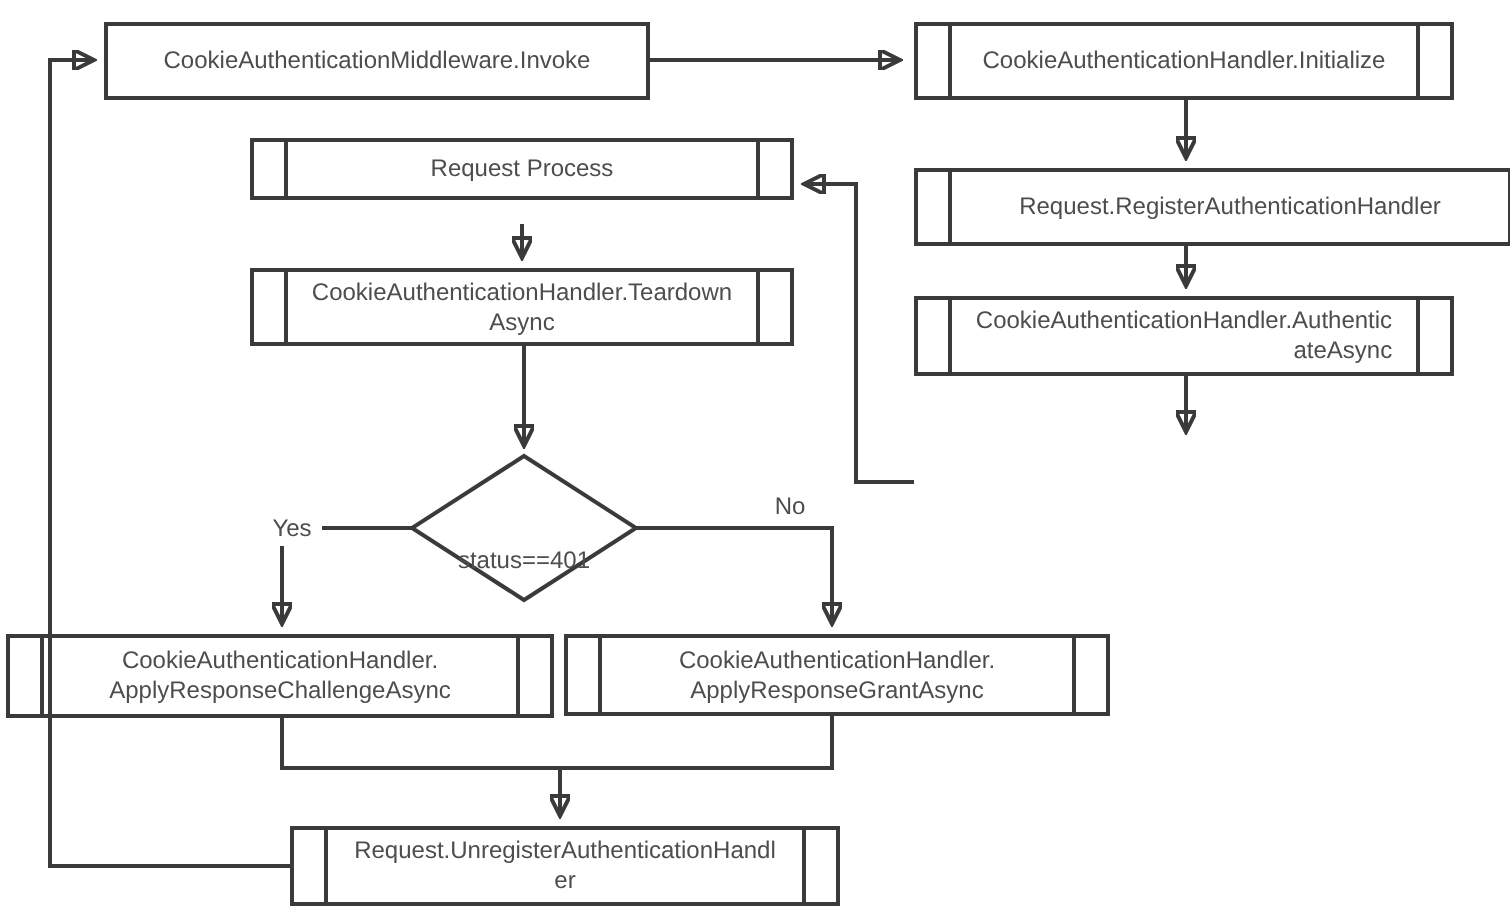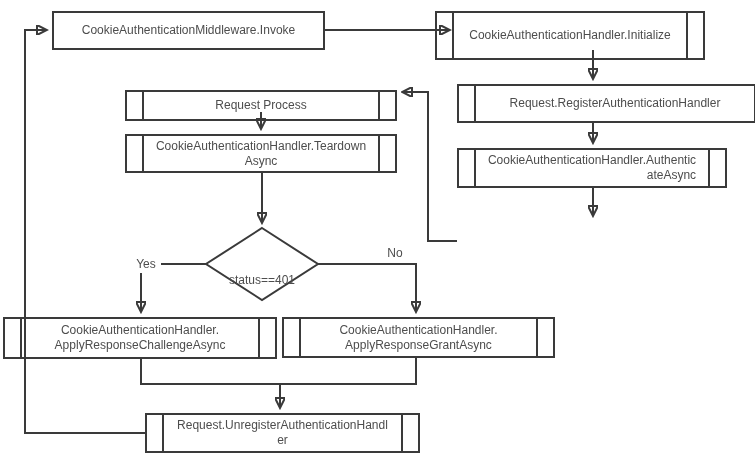--- a/index.html
+++ b/index.html
@@ -39,25 +39,25 @@
     position:absolute;
     top:0;bottom:0;
     width:2px;
     background:var(--line);
   }
   .subroutine::before{left:15px;}
   .subroutine::after{right:15px;}
   .subroutine .lbl{padding:0 20px;}
 
   #node-invoke        {left:52px;  top:11px;  width:273px; height:39px;}
-  #node-initialize    {left:435px; top:11px;  width:270px; height:49px;justify-content:center;}
+  #node-initialize    {left:457px; top:11px;  width:270px; height:39px;justify-content:center;}
   #node-register      {left:457px; top:84px;  width:316px; height:39px;}
   #node-authenticate  {left:457px; top:148px; width:270px; height:40px;text-align:right;}
   #node-adduseridentity{left:457px;top:221px; width:270px; height:40px;}
-  #node-requestprocess{left:125px; top:90px;  width:272px; height:31px;}
+  #node-requestprocess{left:125px; top:69px;  width:272px; height:31px;}
   #node-teardown      {left:125px; top:134px; width:272px; height:39px;}
   #node-challenge     {left:3px;   top:317px; width:274px; height:42px;}
   #node-grant         {left:282px; top:317px; width:273px; height:41px;}
   #node-unregister    {left:145px; top:413px; width:275px; height:40px;}
 
   
   svg.wires{
     position:absolute;left:0;top:0;
     width:755px;height:460px;
     z-index:2;

